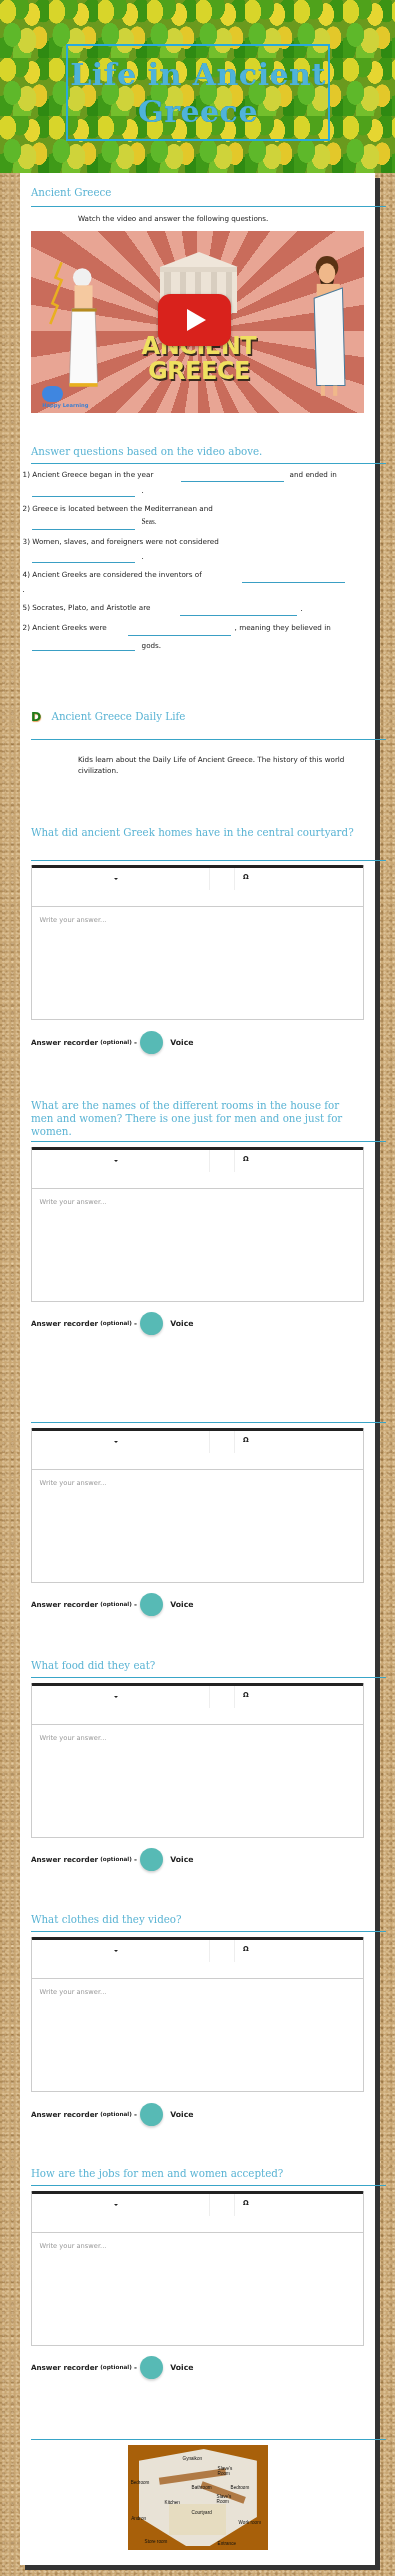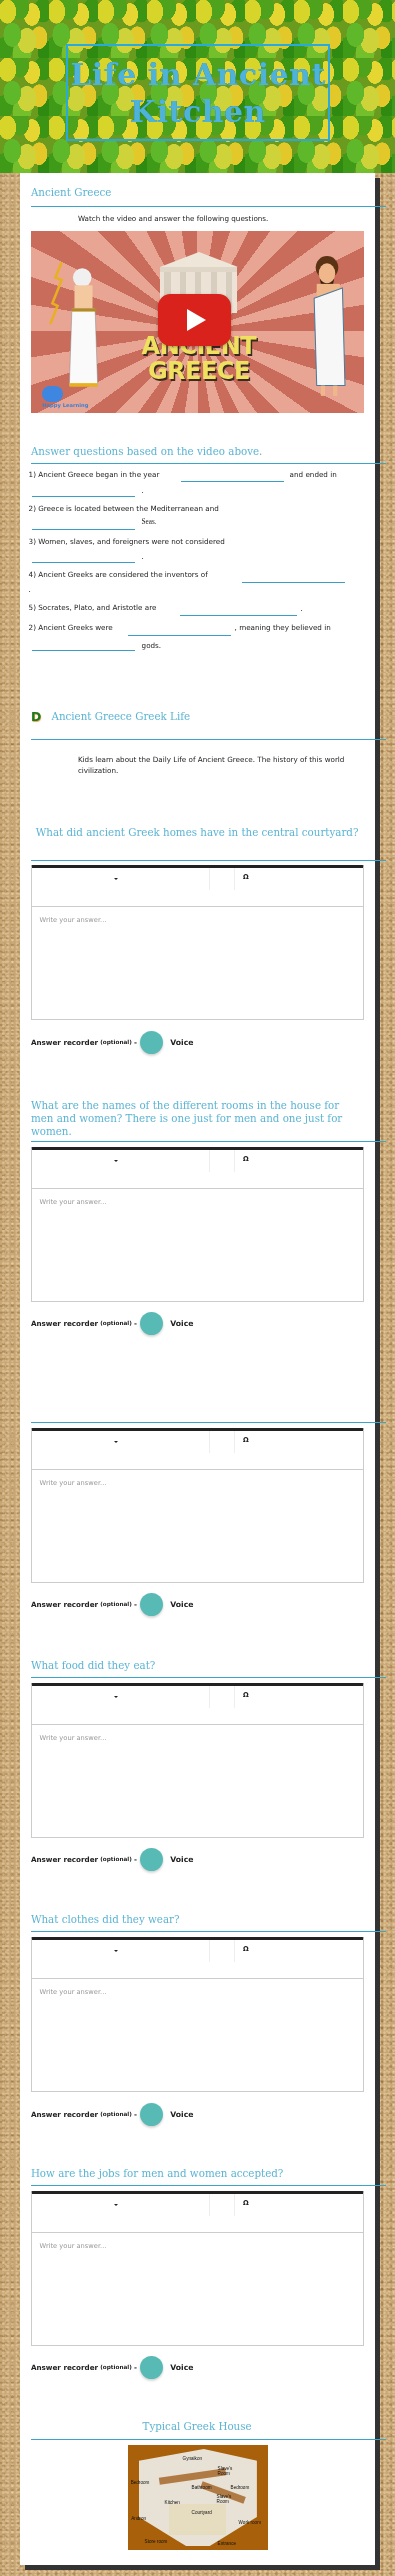--- a/index.html
+++ b/index.html
@@ -106,21 +106,21 @@
     box-shadow: 0 1px 3.1px rgba(0,0,0,0.3);
   }
   .play-btn .tri { width: 0; height: 0; border-top: 11.3px solid transparent; border-bottom: 11.3px solid transparent; border-left: 19.6px solid #fff; margin-left: 4.1px; }
   .logo {
     position: absolute; left: 11.3px; top: 155px; font-size: 5.2px; font-weight: bold; line-height: 5.2px;
     color: #3e7fd0;
   }
   .logo .cloud { width: 20.6px; height: 15.5px; background: #3f86e0; border-radius: 8.2px; margin-bottom: 1.5px; }
 
   
-  .q-line { position: absolute; left: 9px; font-size: 7.2px; line-height: 11.3px; color: #222; white-space: nowrap; }
+  .q-line { position: absolute; left: 3px; font-size: 7.2px; line-height: 11.3px; color: #222; white-space: nowrap; }
   .blank {
     position: absolute; height: 0; border-bottom: 0.5px solid #3a9fc4;
   }
   .blank-input {
     position: absolute; height: 11.3px; border: none; background: transparent;
   }
 
   
   .editor {
     position: absolute; left: 11.3px; width: 333px; height: 155px;
@@ -167,21 +167,21 @@
     clip-path: polygon(0 12%, 55% 0, 100% 12%, 100% 70%, 60% 100%, 40% 100%, 0 70%);
   }
   .house .floor { position: absolute; background: #b07a45; }
   .house .lbl { position: absolute; font-size: 4.6px; color: #111; white-space: nowrap; font-family: "Liberation Sans", sans-serif; }
 </style>
 </head>
 <body>
 
 <div class="header">
   <div class="title-box">
-    <div class="title-text">Life in Ancient Kitchen</div>
+    <div class="title-text">Life in Ancient Greece</div>
   </div>
 </div>
 
 <div class="card-shadow"></div>
 <div class="card">
 
   <div class="abs" style="top:13px;">
     <div class="sec-title">Ancient Greece</div>
   </div>
   <div class="abs rule" style="top:33px;"></div>
@@ -269,26 +269,26 @@
   <div class="q-line" style="top:449px;">2) Ancient Greeks were</div>
   <input class="blank-input" style="left: 108px; top: 449px; width: 103px;">
   <div class="blank" style="left:108px; top:462px; width:103px;"></div>
   <div class="q-line" style="left:215px; top:449px;">, meaning they believed in</div>
   <input class="blank-input" style="left: 12px; top: 465px; width: 103px;">
   <div class="blank" style="left:12px; top:477px; width:103px;"></div>
   <div class="q-line" style="left:122px; top:467px;">gods.</div>
 
   <div class="abs" style="top:537px; display:flex; align-items:center;">
     <span class="d-icon">D</span>
-    <span class="sec-title" style="margin-left:10.3px;">Ancient Greece Greek Life</span>
+    <span class="sec-title" style="margin-left:10.3px;">Ancient Greece Daily Life</span>
   </div>
   <div class="abs rule" style="top:566px;"></div>
   <div class="abs body-text" style="top:581px;">Kids learn about the Daily Life of Ancient Greece. The history of this world civilization.</div>
 
-  <div class="abs sec-title" style="top:653px;text-align:center;">What did ancient Greek homes have in the central courtyard?</div>
+  <div class="abs sec-title" style="top:653px;">What did ancient Greek homes have in the central courtyard?</div>
   <div class="abs rule" style="top:687px;"></div>
   <div class="editor" style="top:692px;">
     <div class="toolbar">
       <div class="tb-dropdown">
           <span class="tb-caret"></span>
         </div>
       <div class="tb-sep"></div>
       <div class="tb-omega">Ω</div>
     </div>
     <textarea class="answer" placeholder="Write your answer..." style=""></textarea>
@@ -353,21 +353,21 @@
     <textarea class="answer" placeholder="Write your answer..." style=""></textarea>
   </div>
   <div class="recorder" style="top:1674px;">
     <span class="rec-label">Answer recorder</span>
     <span class="rec-opt">(optional)</span>
     <span class="rec-dash">-</span>
     <button class="voice-btn"></button>
     <span class="voice-label">Voice</span>
   </div>
 
-  <div class="abs sec-title" style="top:1740px;">What clothes did they wear?</div>
+  <div class="abs sec-title" style="top:1740px;">What clothes did they video?</div>
   <div class="abs rule" style="top:1758px;"></div>
   <div class="editor" style="top:1764px;">
     <div class="toolbar">
       <div class="tb-dropdown">
           <span class="tb-caret"></span>
         </div>
       <div class="tb-sep"></div>
       <div class="tb-omega">Ω</div>
     </div>
     <textarea class="answer" placeholder="Write your answer..." style=""></textarea>
@@ -393,21 +393,20 @@
     <textarea class="answer" placeholder="Write your answer..." style=""></textarea>
   </div>
   <div class="recorder" style="top:2182px;">
     <span class="rec-label">Answer recorder</span>
     <span class="rec-opt">(optional)</span>
     <span class="rec-dash">-</span>
     <button class="voice-btn"></button>
     <span class="voice-label">Voice</span>
   </div>
 
-  <div class="abs sec-title" style="top:2247px; text-align:center;">Typical Greek House</div>
   <div class="abs rule" style="top:2266px;"></div>
   <div class="house">
     <div class="interior"></div>
     <div class="floor" style="left:31px; top:28px; width:67px; height:7.2px; transform:rotate(-8deg);"></div>
     <div class="floor" style="left:72px; top:44px; width:46px; height:7.2px; transform:rotate(20deg);"></div>
     <div class="floor" style="left:41px; top:59px; width:57px; height:31px; background:#e6dcc0;"></div>
     <span class="lbl" style="left:55px; top:11.3px;">Gynaikon</span>
     <span class="lbl" style="left:90px; top:20.6px; width:15.5px; white-space:normal; line-height:5.2px;">Slave's Room</span>
     <span class="lbl" style="left:3.1px; top:35px;">Bedroom</span>
     <span class="lbl" style="left:64px; top:40px;">Bathroom</span>

